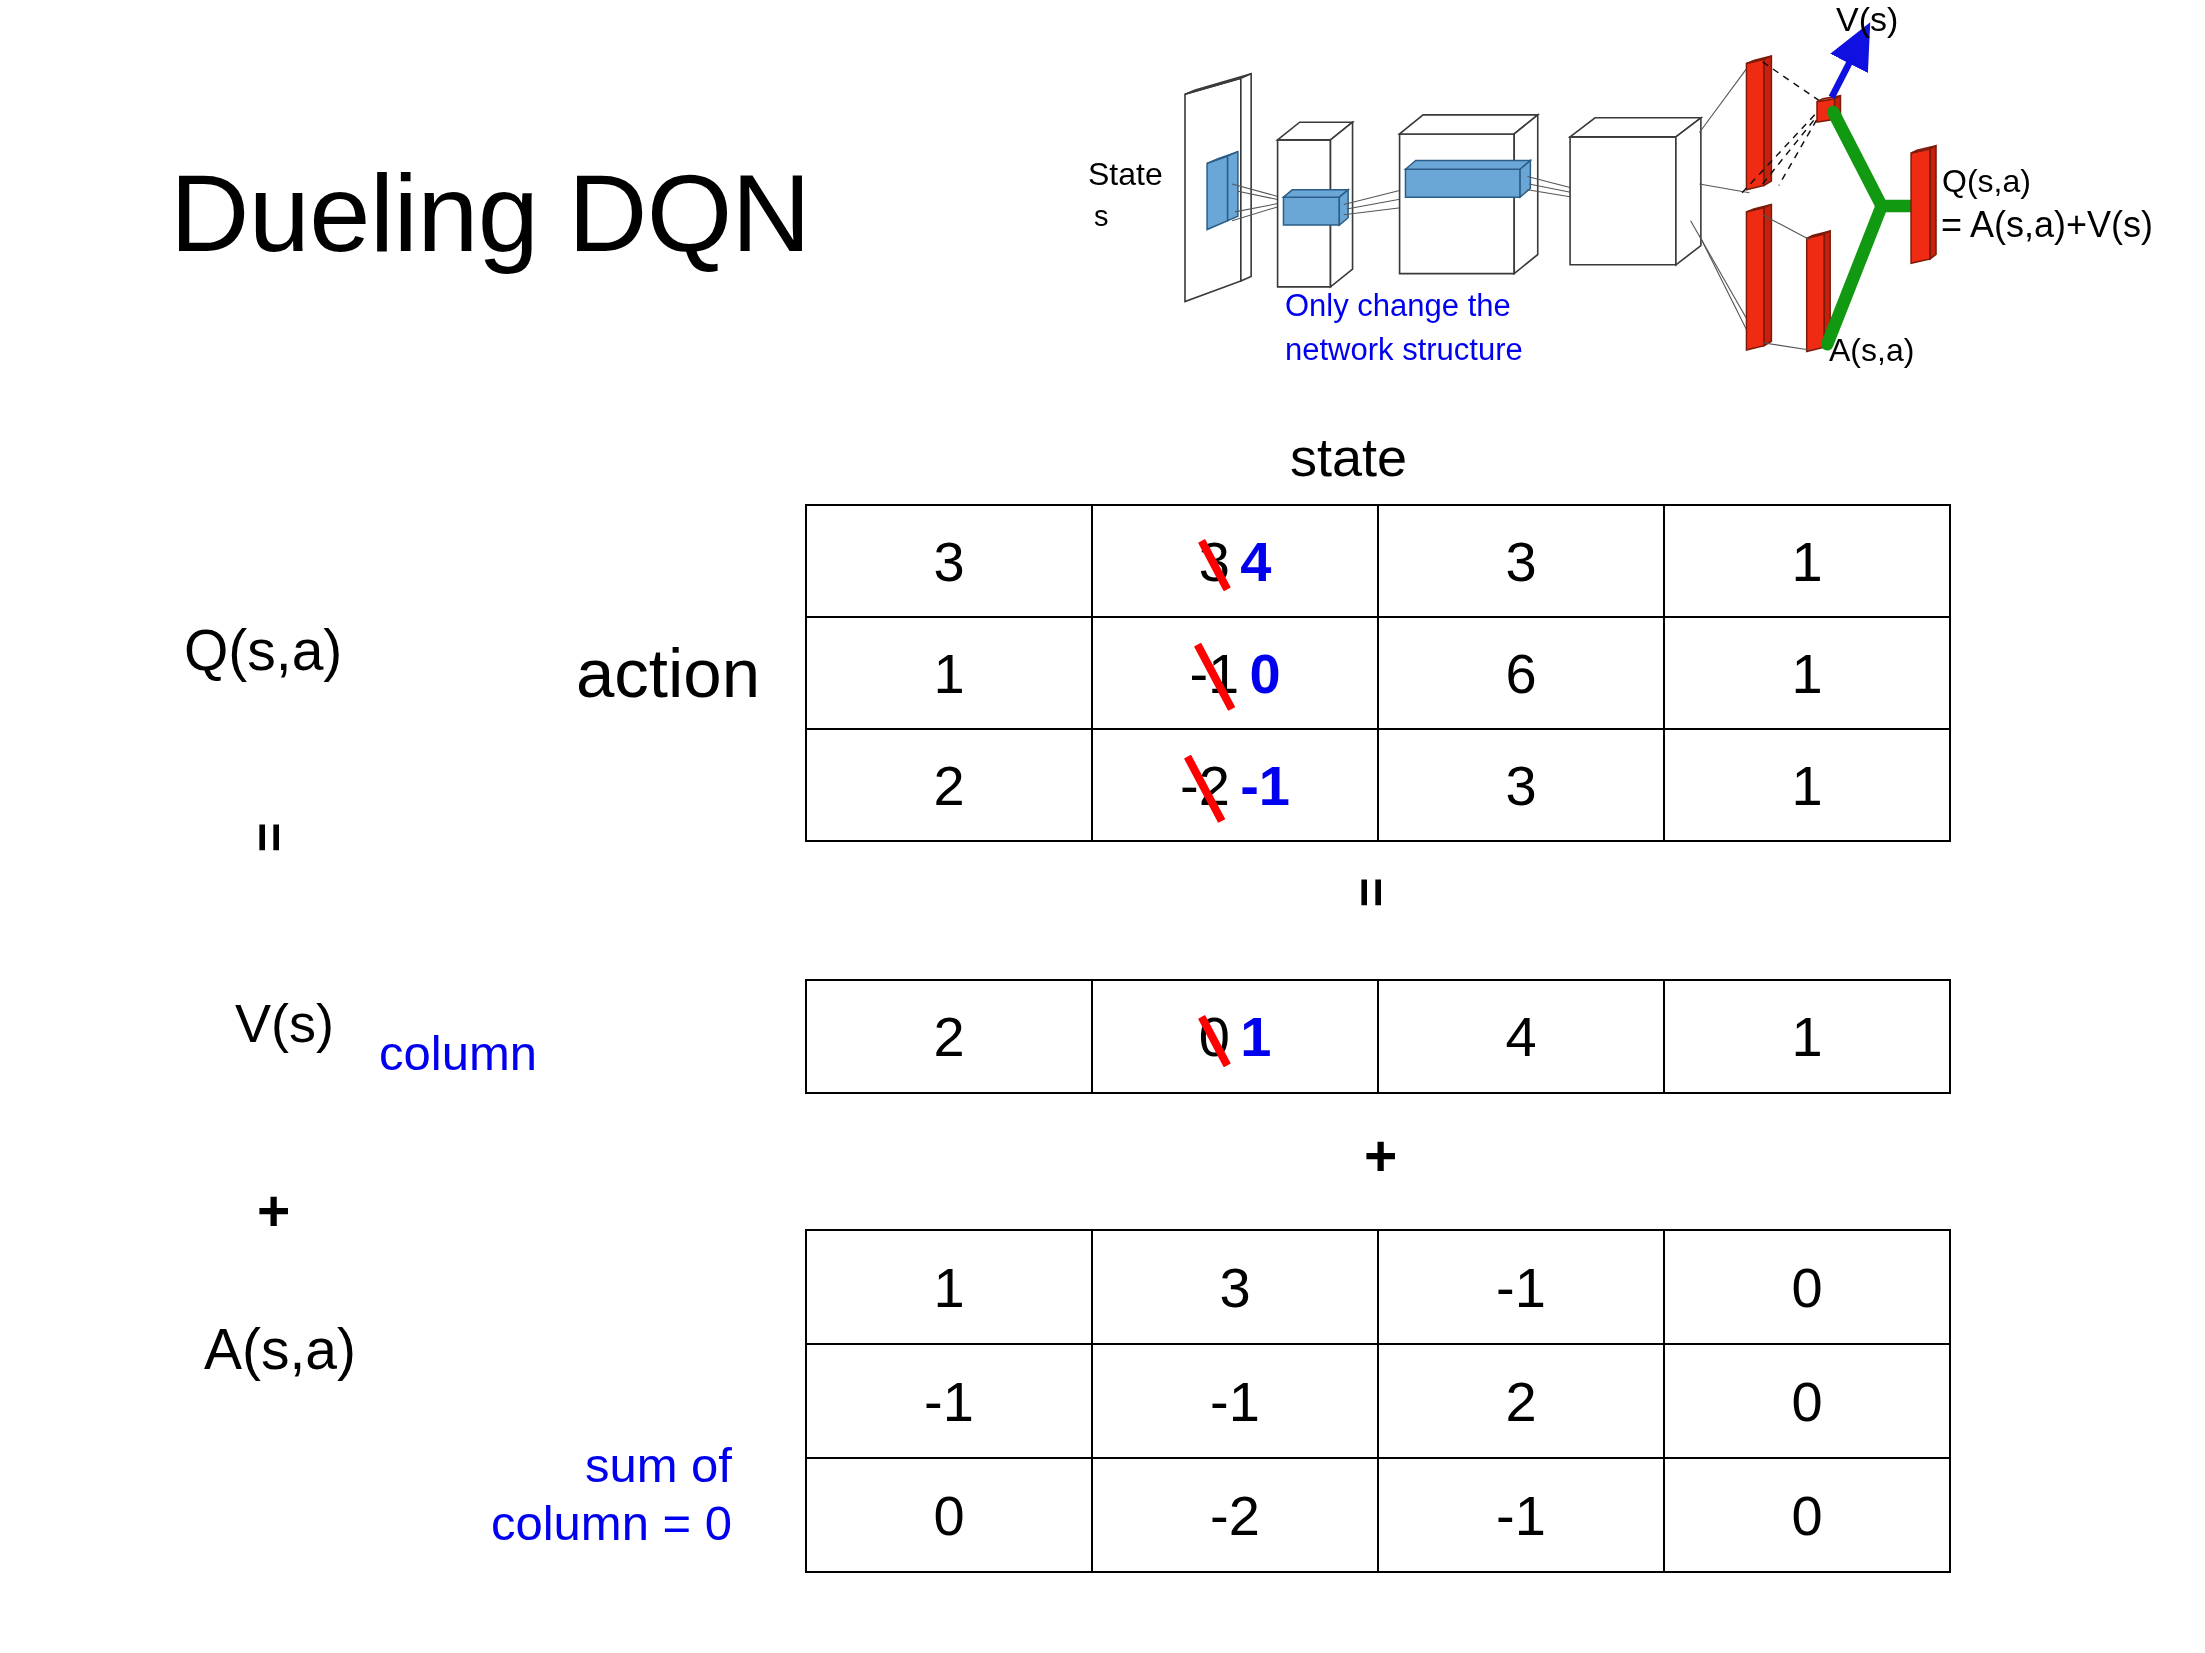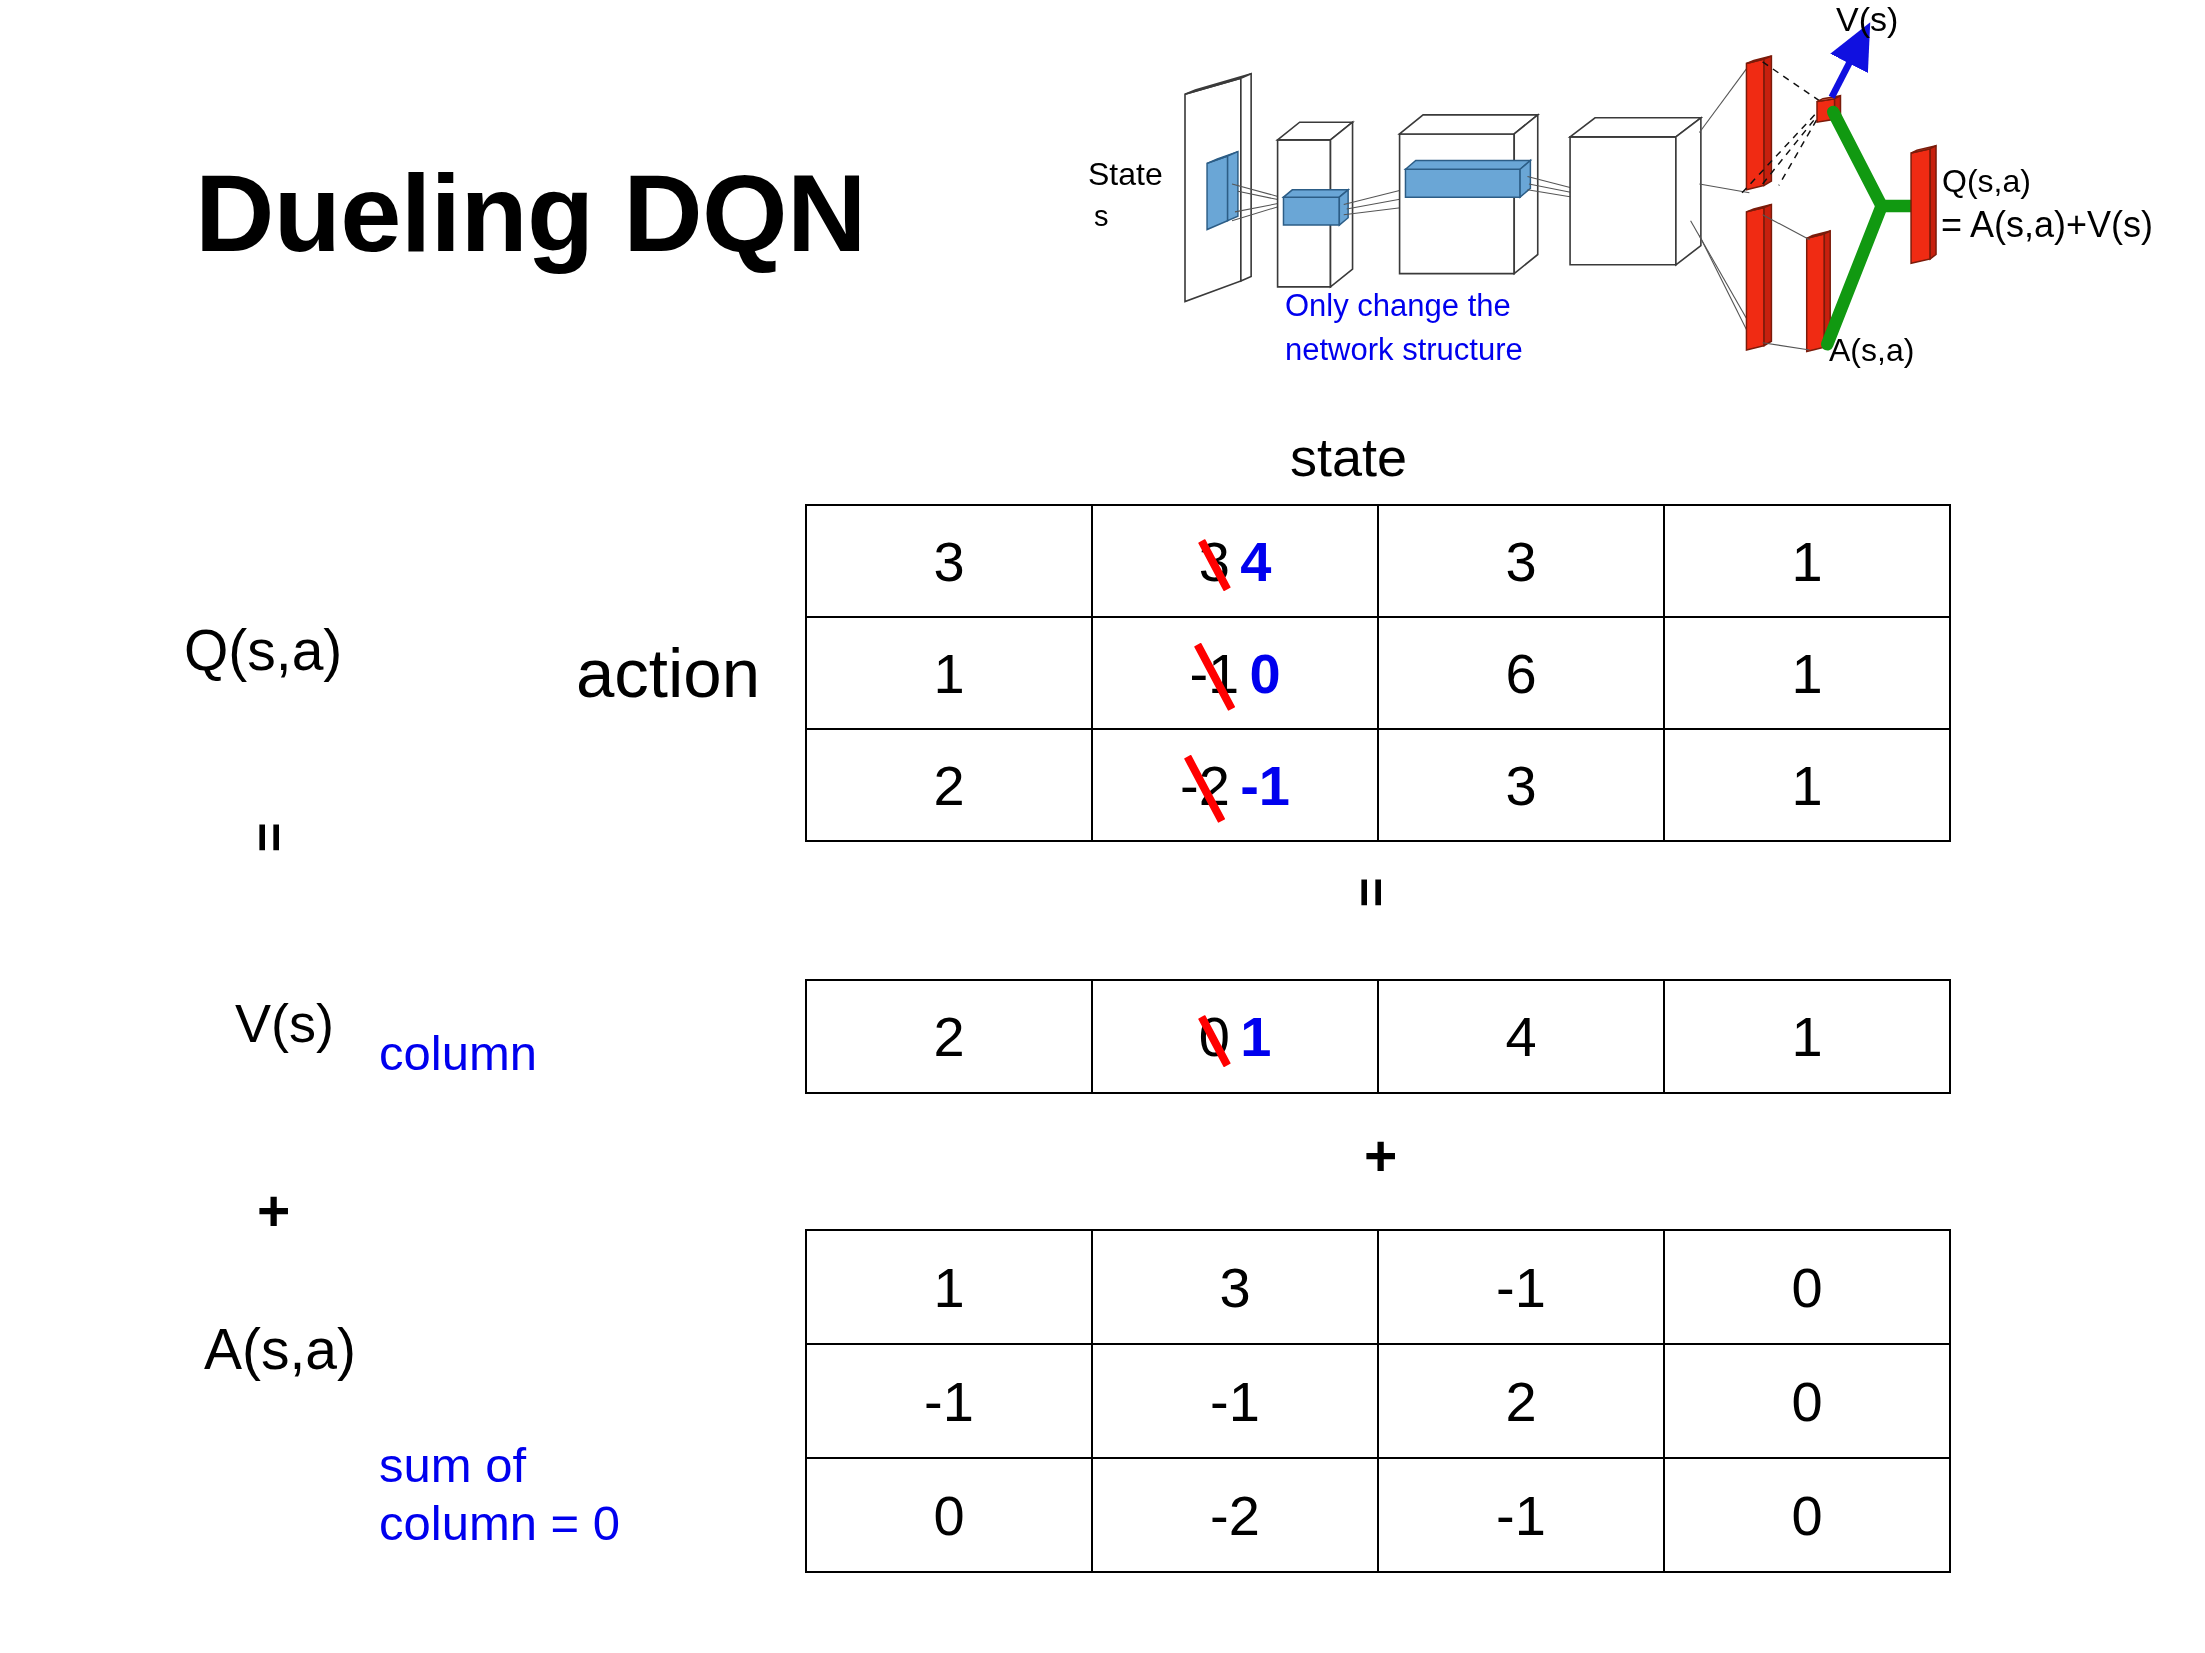--- a/index.html
+++ b/index.html
@@ -12,26 +12,26 @@
     height: 1654px;
     position: relative;
     overflow: hidden;
     font-family: "Liberation Sans", sans-serif;
     color: #000000;
   }
 
   
   #slide-title {
     position: absolute;
-    left: 195px;
+    left: 170px;
     top: 158px;
     font-size: 110px;
     line-height: 1;
     letter-spacing: -0.7px;
-    font-weight: 700;
+    font-weight: 400;
     color: #000000;
     white-space: nowrap;
   }
 
   
   #network-diagram {
     position: absolute;
     left: 1088px;
     top: 0px;
     width: 1117px;
@@ -104,20 +104,21 @@
     left: 379px; top: 1025px;
     font-size: 49px;
     width: 345px;
     white-space: normal;
   }
   #note-sum {
     left: 379px; top: 1437px;
     font-size: 49px;
     width: 353px;
     white-space: normal;
+    text-align: right;
   }
 
   
   .grid {
     position: absolute;
     border-collapse: collapse;
     table-layout: fixed;
     border: 2.2px solid #000;
   }
   .grid td {

